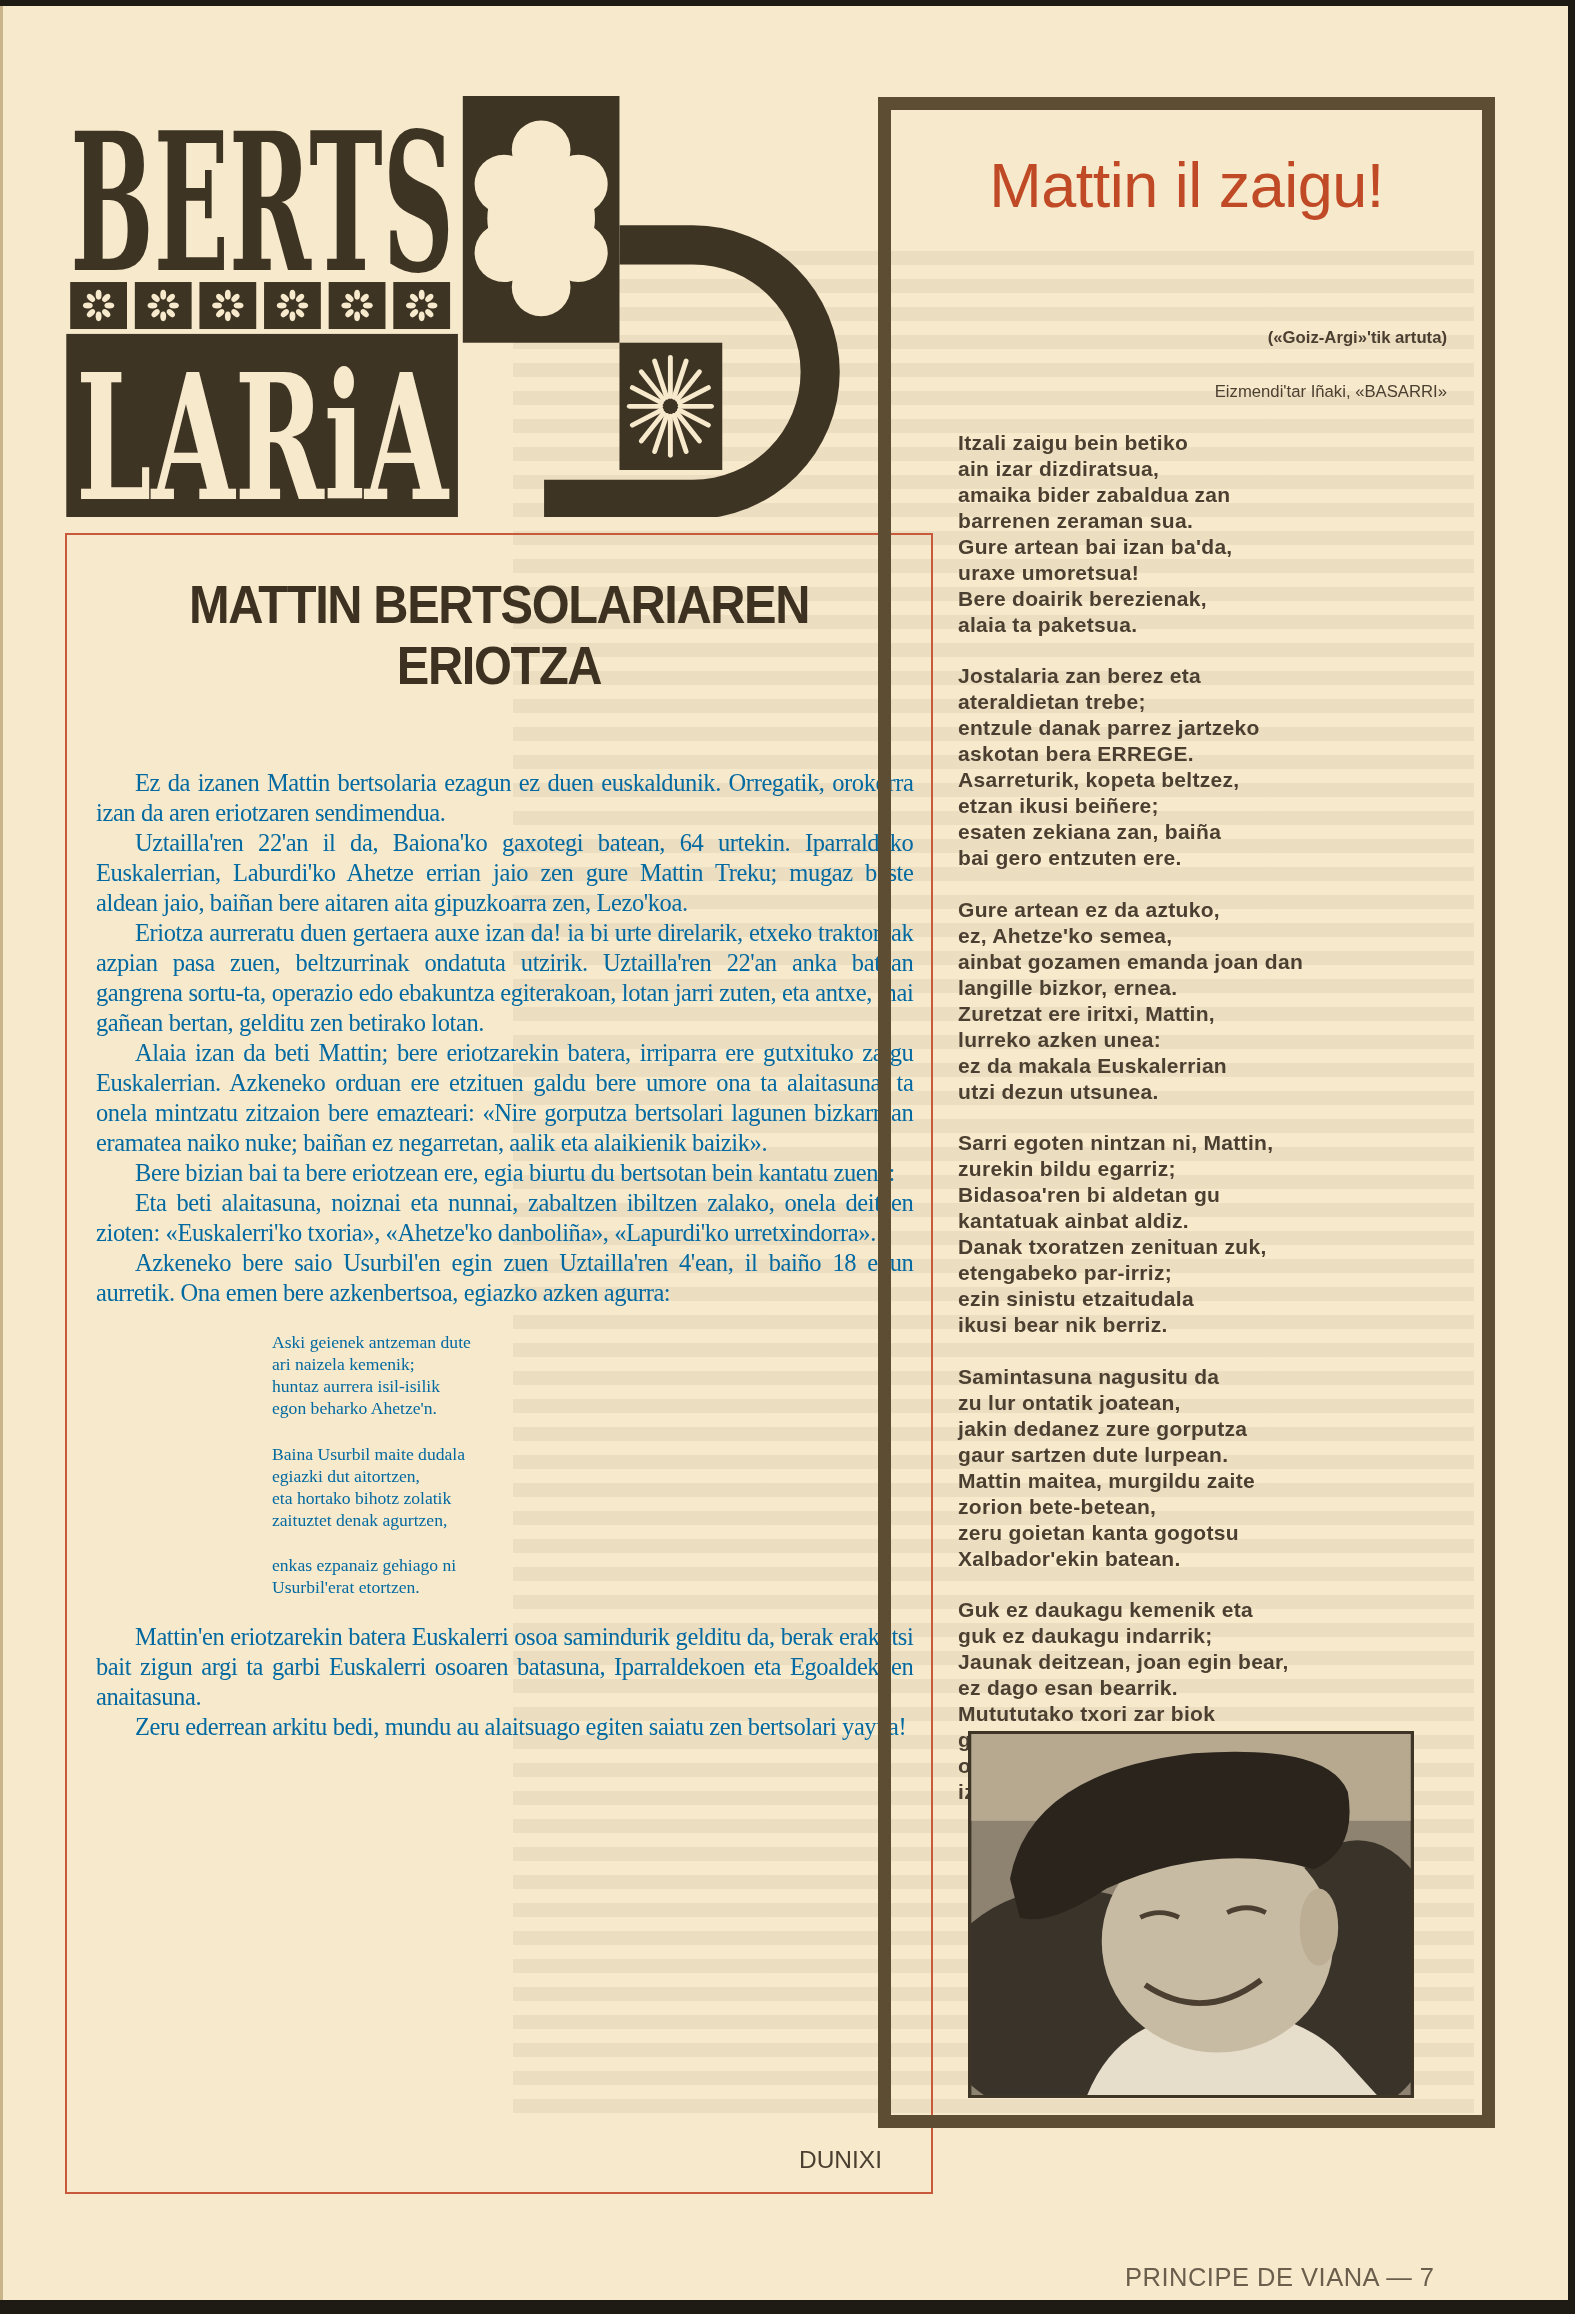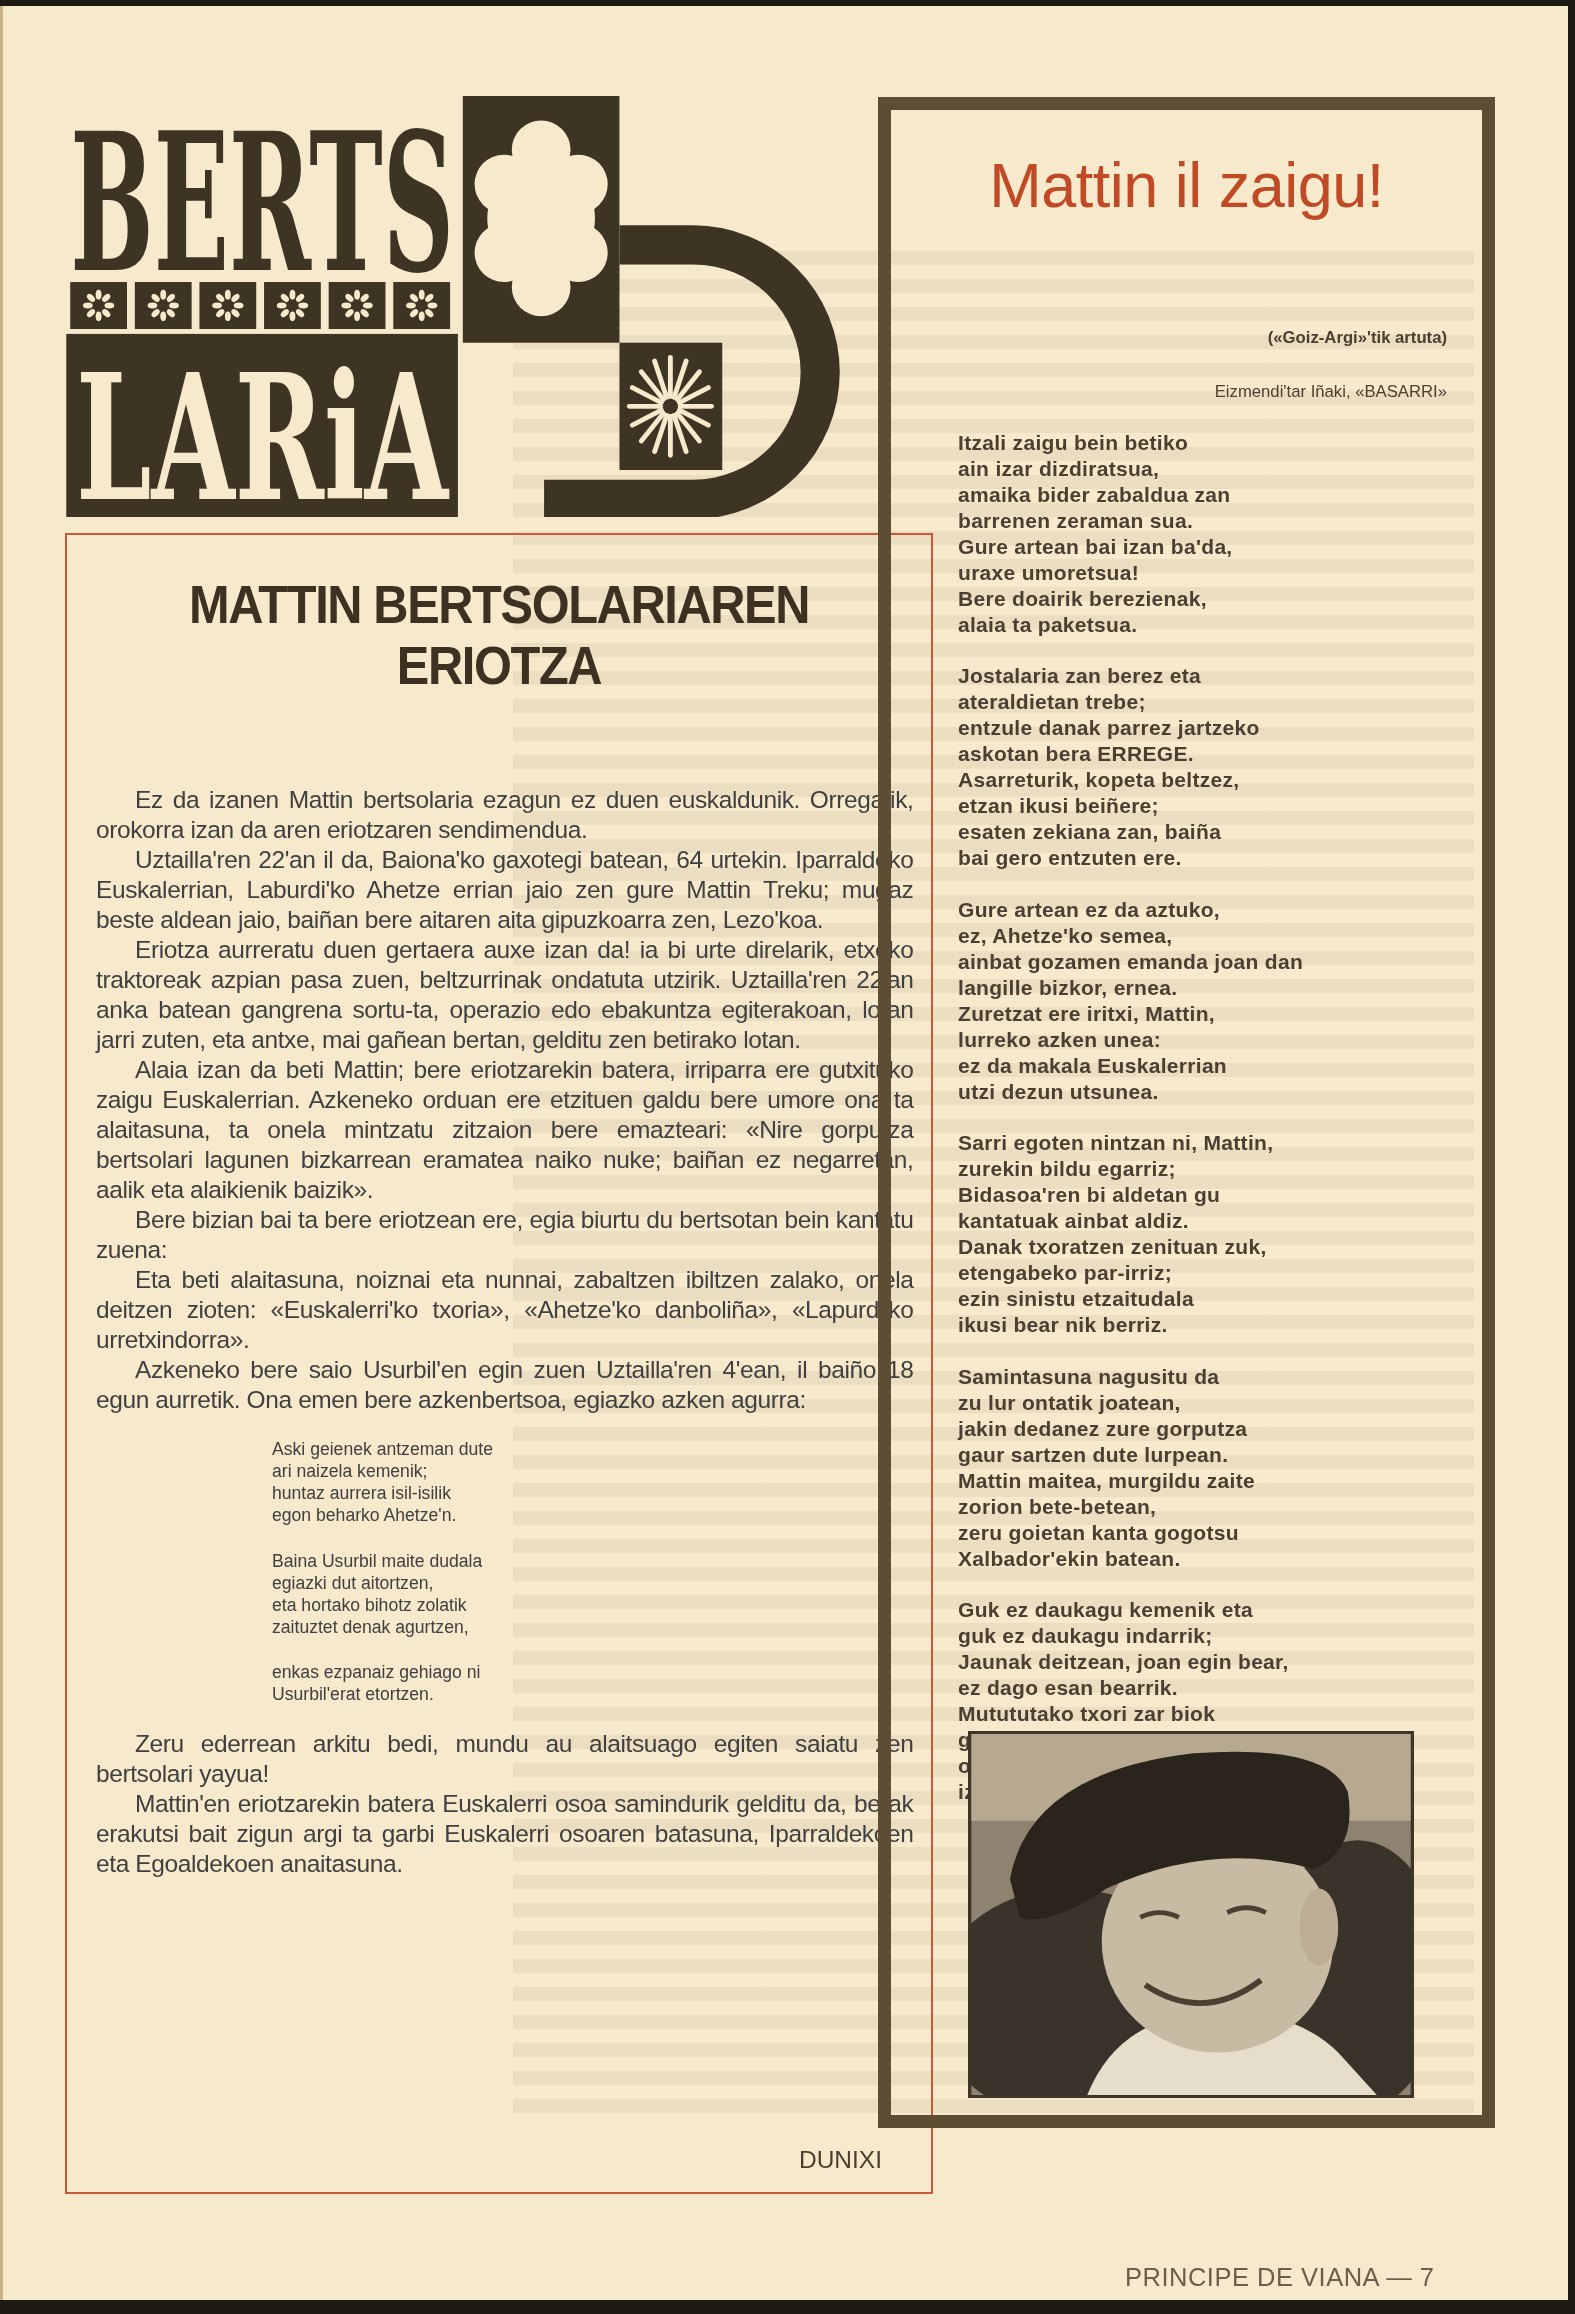--- a/index.html
+++ b/index.html
@@ -29,23 +29,23 @@
     position: absolute; left: 62px; top: 527px; width: 868px; height: 1661px;
     border: 2.9px solid #c8593a; box-sizing: border-box;
   }
   .article-title {
     position: absolute; left: 0; width: 100%; top: 39px; text-align: center;
     font-family: "Liberation Sans", sans-serif; font-weight: bold;
     font-size: 53px; line-height: 61px; color: #3d3222; letter-spacing: -1.5px;
     transform: scaleX(0.92);
   }
   .article-body {
-    position: absolute; left: 29px; right: 17.6px; top: 250px;
-    font-family: Liberation Sans, sans-serif;
-    font-size: 24.5px; line-height: 30px; color: #404040;
+    position: absolute; left: 29px; right: 17.6px; top: 233px;
+    font-family: Liberation Serif, serif;
+    font-size: 24.5px; line-height: 30px; color: #0369a1;
     text-align: justify; letter-spacing: -0.4px;
   }
   .article-body p { margin: 0; text-indent: 39px; }
   .verse-block {
     margin: 23.5px 0 23.5px 196px; font-size: 17.6px; line-height: 22px; text-indent: 0;
     letter-spacing: 0;
   }
   .verse-block.small { margin-left: 176px; }
   .verse-block .stanza { margin-bottom: 23.5px; }
   .verse-block .line { display: block; }
@@ -223,22 +223,22 @@
             <span class="line">egiazki dut aitortzen,</span>
             <span class="line">eta hortako bihotz zolatik</span>
             <span class="line">zaituztet denak agurtzen,</span>
           </div>
           <div class="stanza">
             <span class="line">enkas ezpanaiz gehiago ni</span>
             <span class="line">Usurbil'erat etortzen.</span>
           </div>
         </div>
       <div id="paras3">
+          <p>Mattin'en eriotzarekin batera Euskalerri osoa samindurik gelditu da, berak erakutsi bait zigun argi ta garbi Euskalerri osoaren batasuna, Iparraldekoen eta Egoaldekoen anaitasuna.</p>
           <p>Zeru ederrean arkitu bedi, mundu au alaitsuago egiten saiatu zen bertsolari yayua!</p>
-          <p>Mattin'en eriotzarekin batera Euskalerri osoa samindurik gelditu da, berak erakutsi bait zigun argi ta garbi Euskalerri osoaren batasuna, Iparraldekoen eta Egoaldekoen anaitasuna.</p>
         </div>
     </div>
     <div class="signature">DUNIXI</div>
   </div>
 
   <div class="poem-box">
     <div class="poem-title">Mattin il zaigu!</div>
     <div class="poem-source">(«Goiz-Argi»'tik artuta)</div>
     <div class="poem-author">Eizmendi'tar Iñaki, «BASARRI»</div>
     <div class="poem" id="poem">

